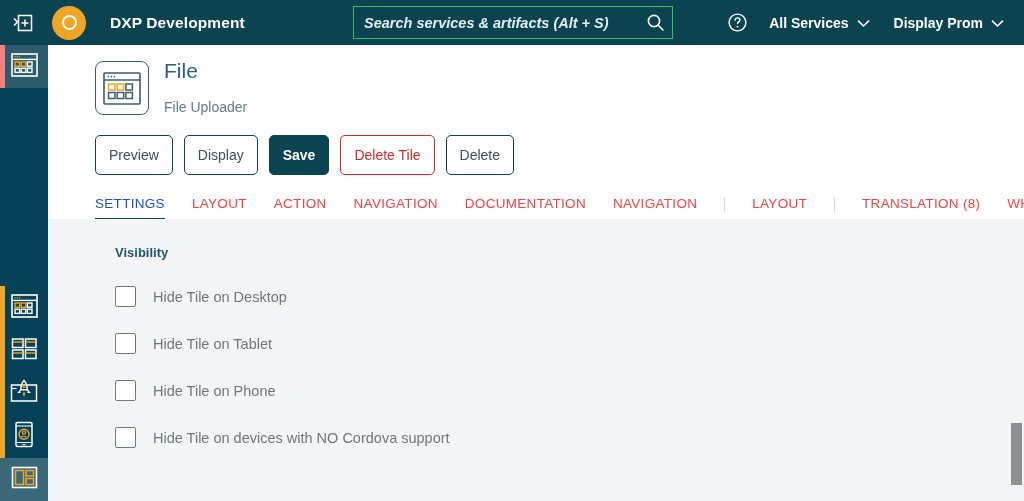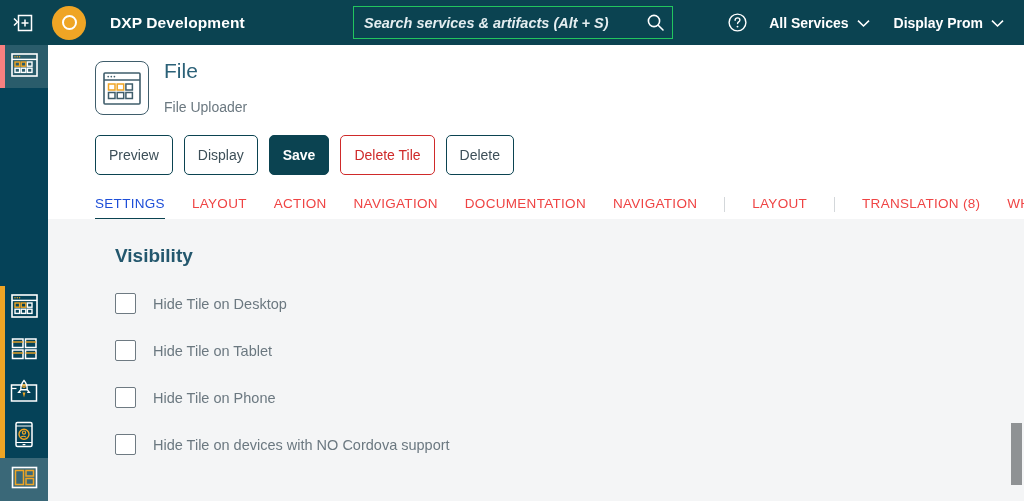--- a/index.html
+++ b/index.html
@@ -184,21 +184,21 @@
   }
 
   
   .panel {
     position: absolute; left: 0; top: 174px;
     width: 976px; height: 282px;
     background: #f4f5f6;
     overflow: hidden;
   }
   .section-title {
-    color: #23576d; font-size: 19px; font-weight: bold;
+    color: #23576d; font-size: 13px; font-weight: bold;
     padding: 26px 0 0 67px;
   }
   .check-row {
     display: flex; align-items: center;
     padding-left: 67px; margin-top: 26px;
   }
   .check-row:first-of-type { margin-top: 32px; }
   .checkbox {
     width: 21px; height: 21px;
     border: 1.3px solid #6e7a82; border-radius: 2px;

